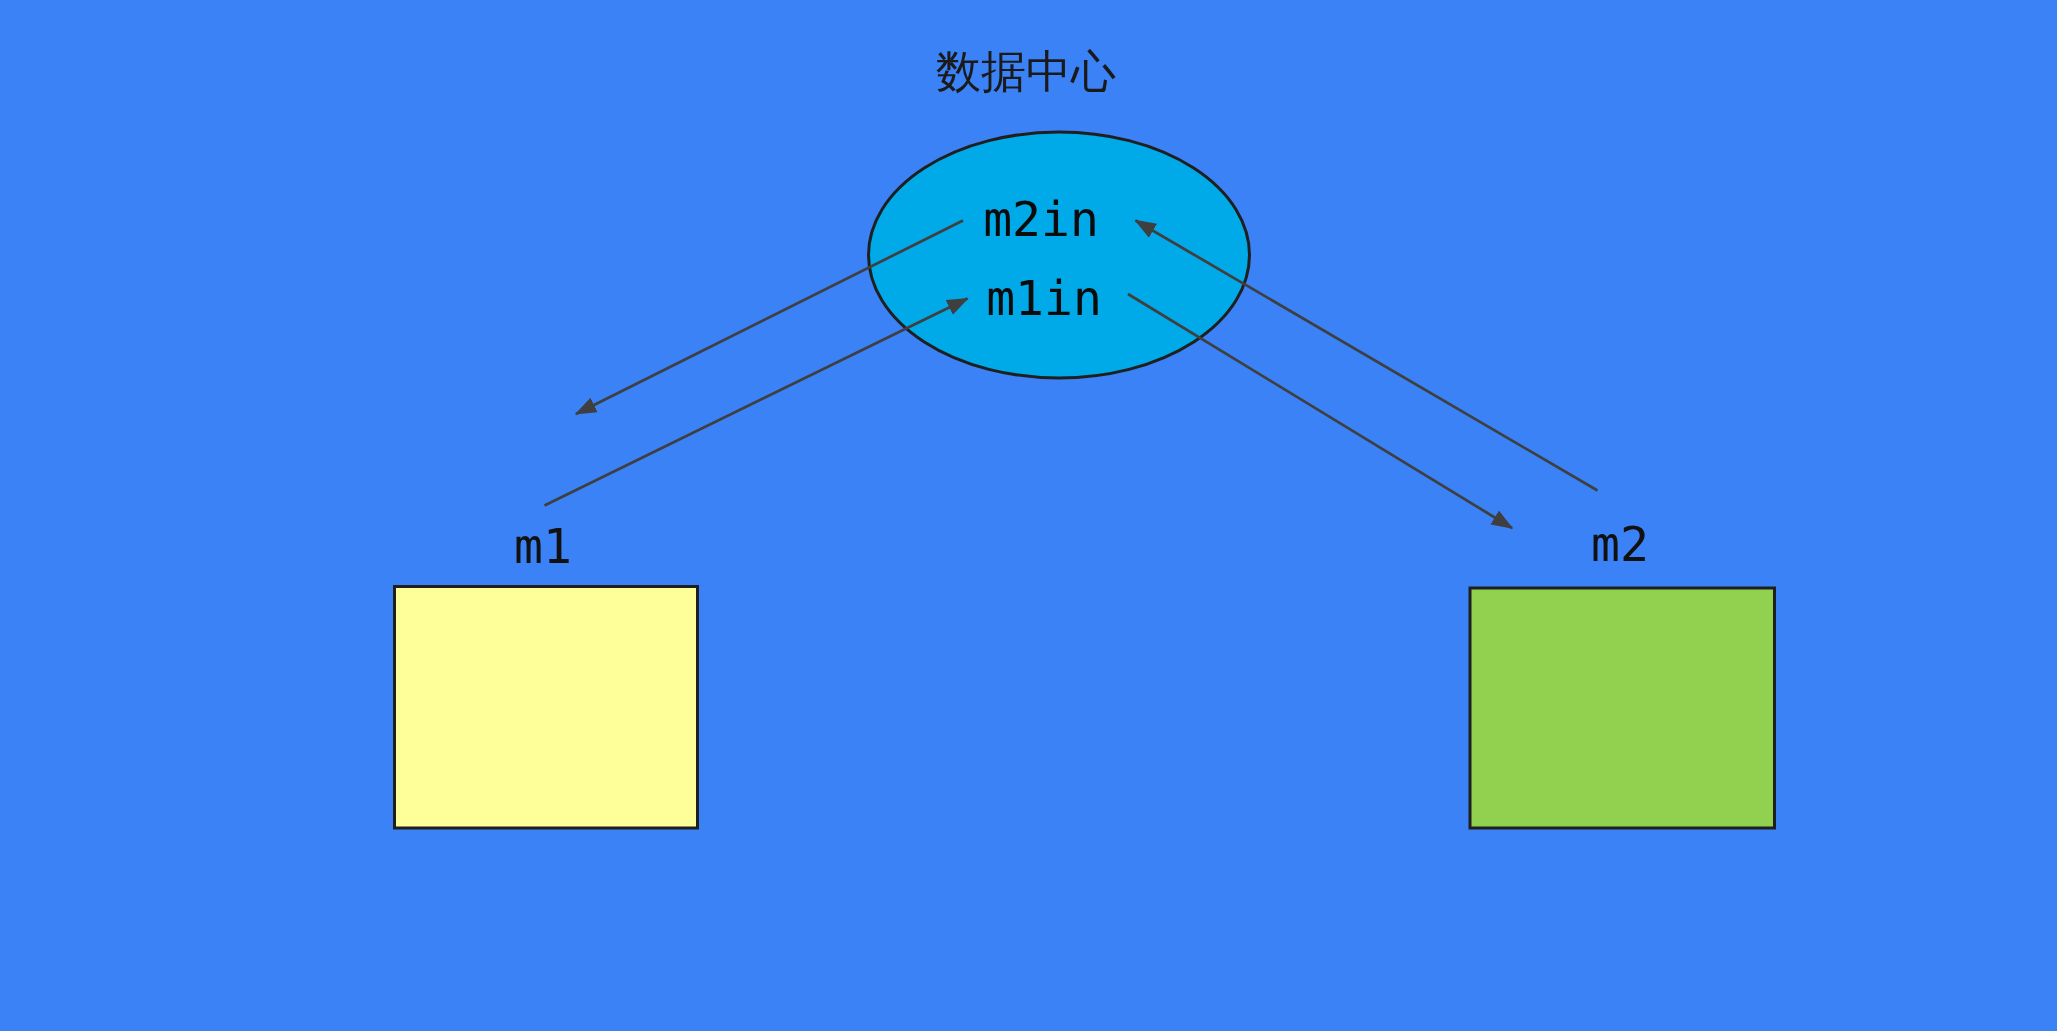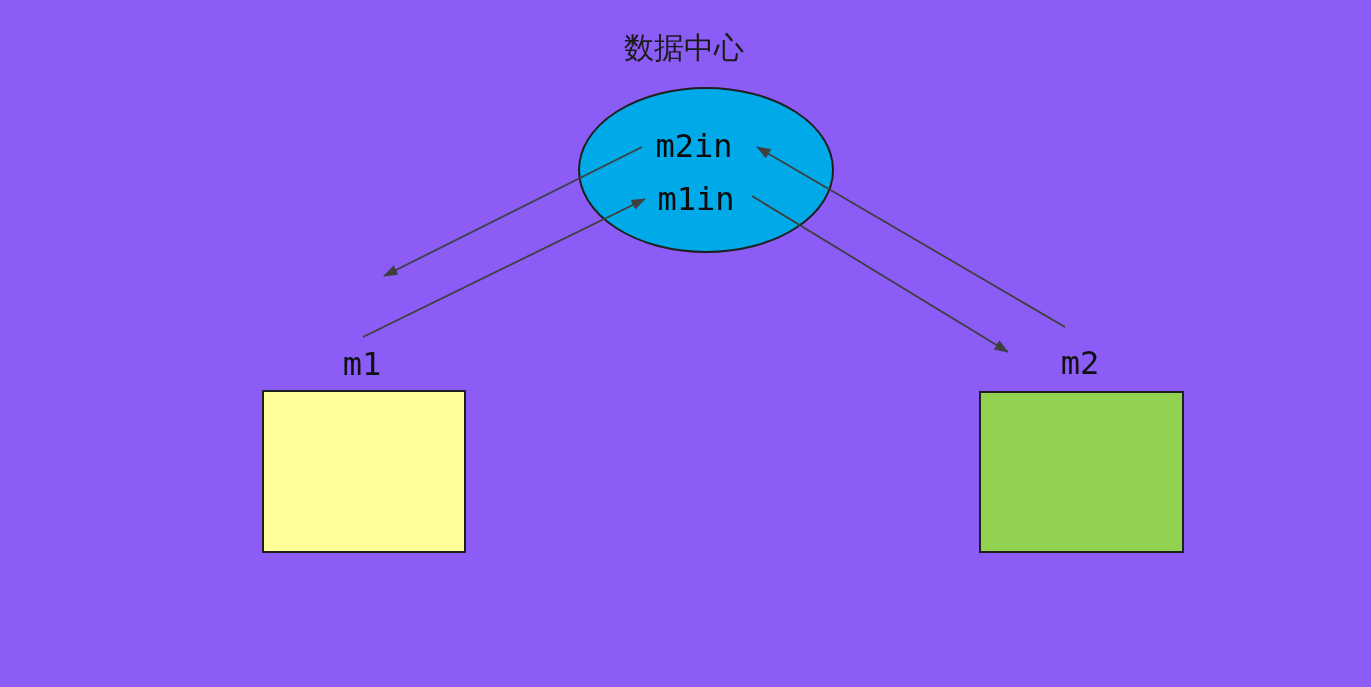--- a/index.html
+++ b/index.html
@@ -4,21 +4,21 @@
 <style>
   html, body {
     margin: 0;
     padding: 0;
     background: #ffffff;
   }
   .frame {
     position: relative;
     width: 1371px;
     height: 687px;
-    background: #8b5cf6;
+    background: #3b82f6;
     overflow: hidden;
   }
   svg.diagram {
     display: block;
     width: 1371px;
     height: 687px;
   }
   .shape-outline {
     stroke: #1f1f1f;
     stroke-width: 2;

